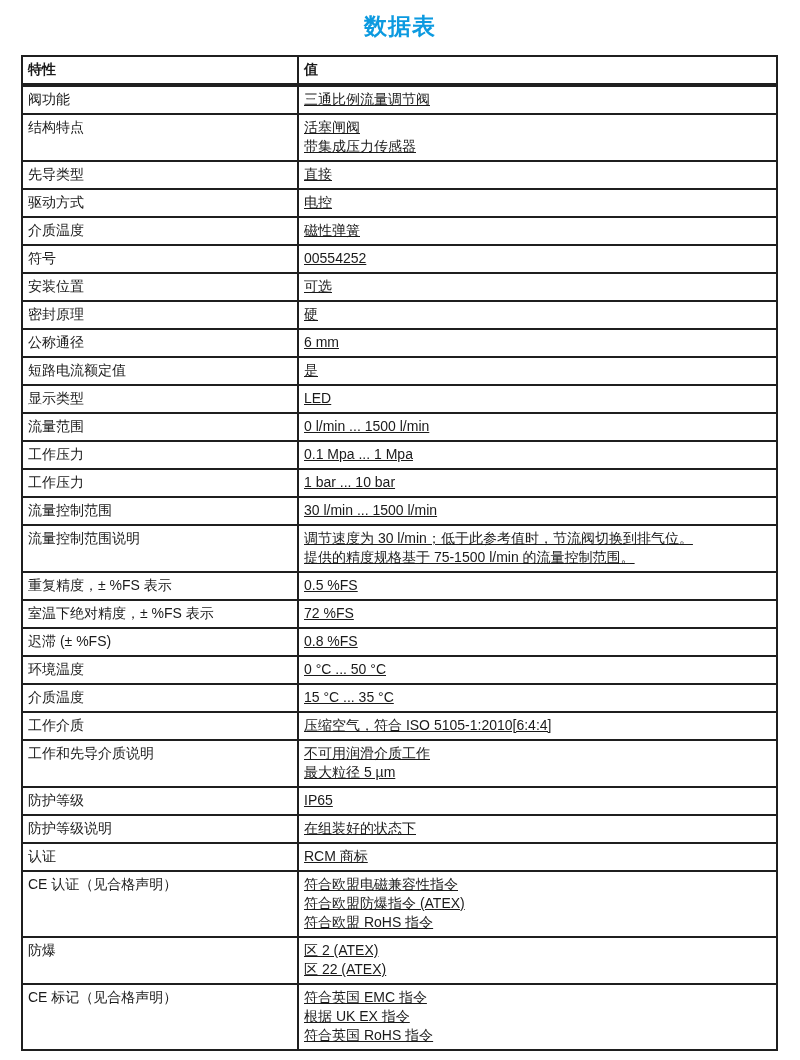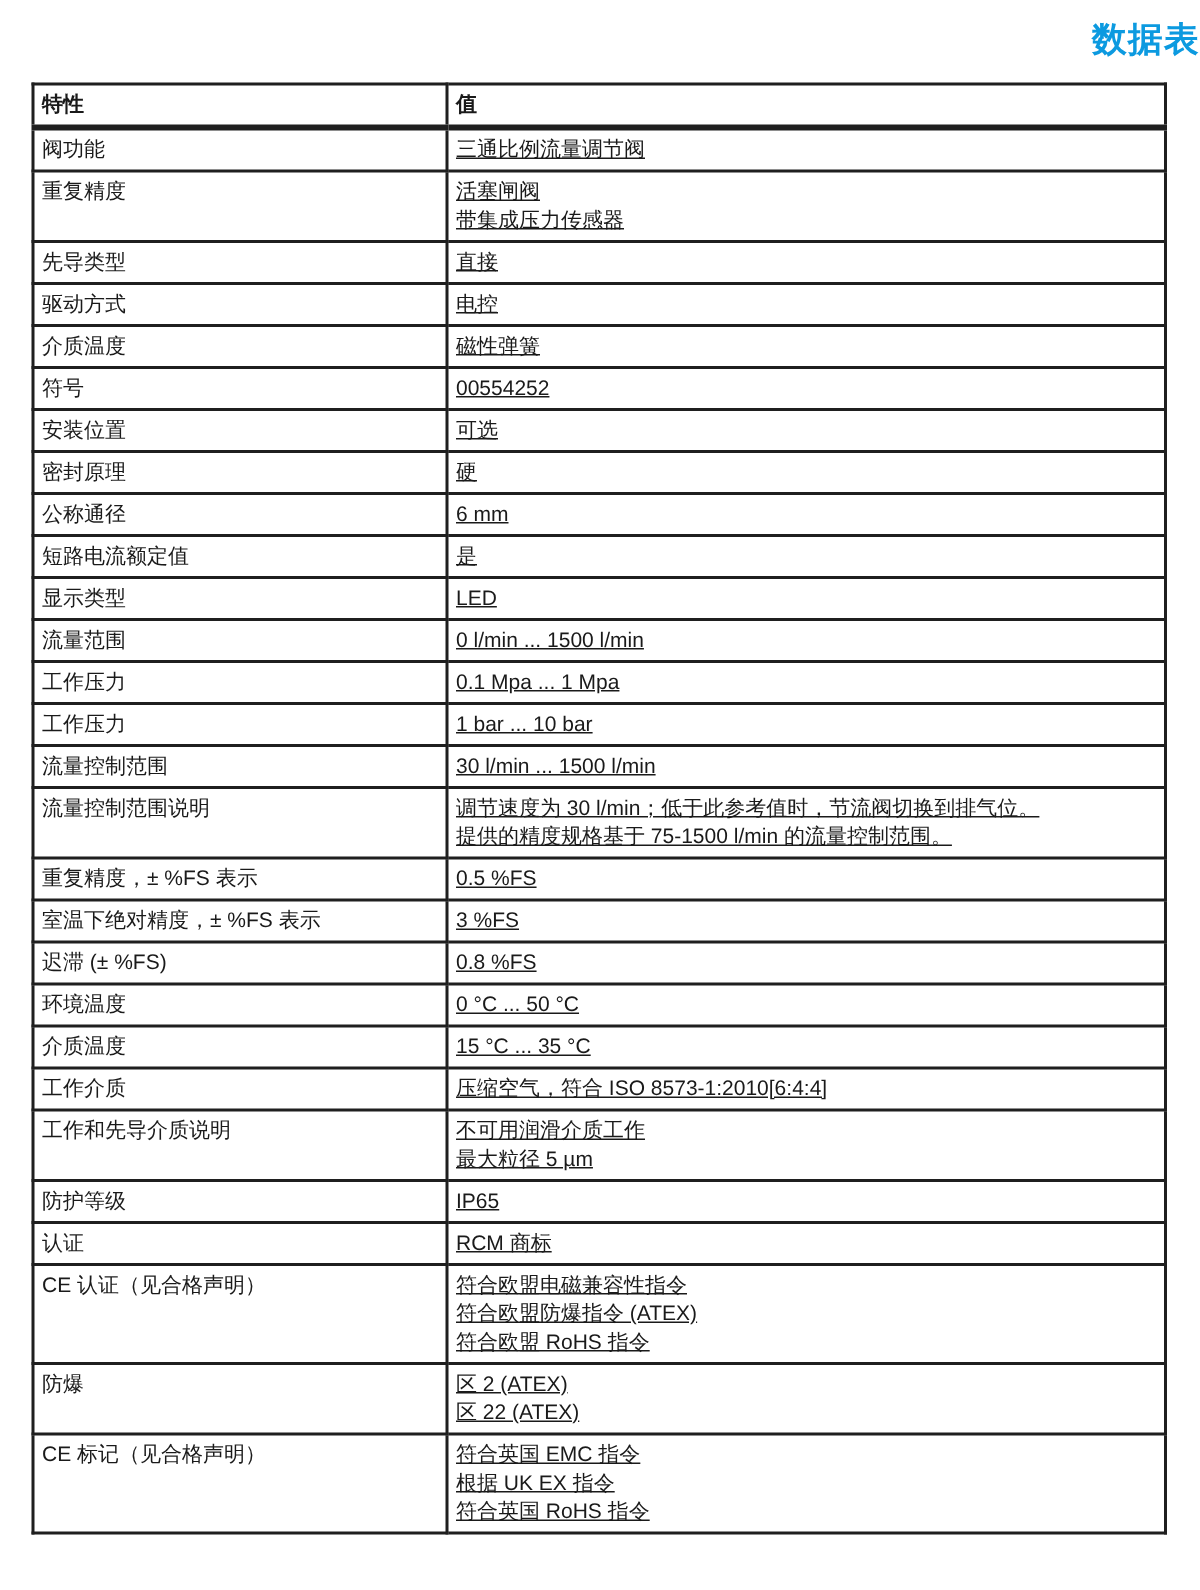--- a/index.html
+++ b/index.html
@@ -9,21 +9,21 @@
     font-family: "Liberation Sans", "DejaVu Sans", sans-serif;
   }
   .page {
     width: 800px;
     height: 1060px;
     background: #ffffff;
     overflow: hidden;
   }
   .page-title {
     margin-top: 11px;
-    text-align: right;
+    text-align: center;
     font-size: 23px;
     font-weight: 700;
     color: #0c9ae0;
     letter-spacing: 1px;
   }
   table.spec-table {
     border-collapse: collapse;
     table-layout: fixed;
     width: 755px;
     margin: 13px 0 0 21px;
@@ -69,21 +69,21 @@
     </thead>
     <tbody>
 
     <tr>
           <td>阀功能</td>
           <td>
             <div class="value-line">三通比例流量调节阀</div>
           </td>
         </tr>
         <tr>
-          <td>重复精度</td>
+          <td>结构特点</td>
           <td>
             <div class="value-line">活塞闸阀</div>
             <div class="value-line">带集成压力传感器</div>
           </td>
         </tr>
         <tr>
           <td>先导类型</td>
           <td>
             <div class="value-line">直接</div>
           </td>
@@ -169,21 +169,21 @@
         </tr>
         <tr>
           <td>重复精度，± %FS 表示</td>
           <td>
             <div class="value-line">0.5 %FS</div>
           </td>
         </tr>
         <tr>
           <td>室温下绝对精度，± %FS 表示</td>
           <td>
-            <div class="value-line">3 %FS</div>
+            <div class="value-line">72 %FS</div>
           </td>
         </tr>
         <tr>
           <td>迟滞 (± %FS)</td>
           <td>
             <div class="value-line">0.8 %FS</div>
           </td>
         </tr>
         <tr>
           <td>环境温度</td>
@@ -193,34 +193,40 @@
         </tr>
         <tr>
           <td>介质温度</td>
           <td>
             <div class="value-line">15 °C ... 35 °C</div>
           </td>
         </tr>
         <tr>
           <td>工作介质</td>
           <td>
-            <div class="value-line">压缩空气，符合 ISO 8573-1:2010[6:4:4]</div>
+            <div class="value-line">压缩空气，符合 ISO 5105-1:2010[6:4:4]</div>
           </td>
         </tr>
         <tr>
           <td>工作和先导介质说明</td>
           <td>
             <div class="value-line">不可用润滑介质工作</div>
             <div class="value-line">最大粒径 5 µm</div>
           </td>
         </tr>
         <tr>
           <td>防护等级</td>
           <td>
             <div class="value-line">IP65</div>
+          </td>
+        </tr>
+        <tr>
+          <td>防护等级说明</td>
+          <td>
+            <div class="value-line">在组装好的状态下</div>
           </td>
         </tr>
         <tr>
           <td>认证</td>
           <td>
             <div class="value-line">RCM 商标</div>
           </td>
         </tr>
         <tr>
           <td>CE 认证（见合格声明）</td>

